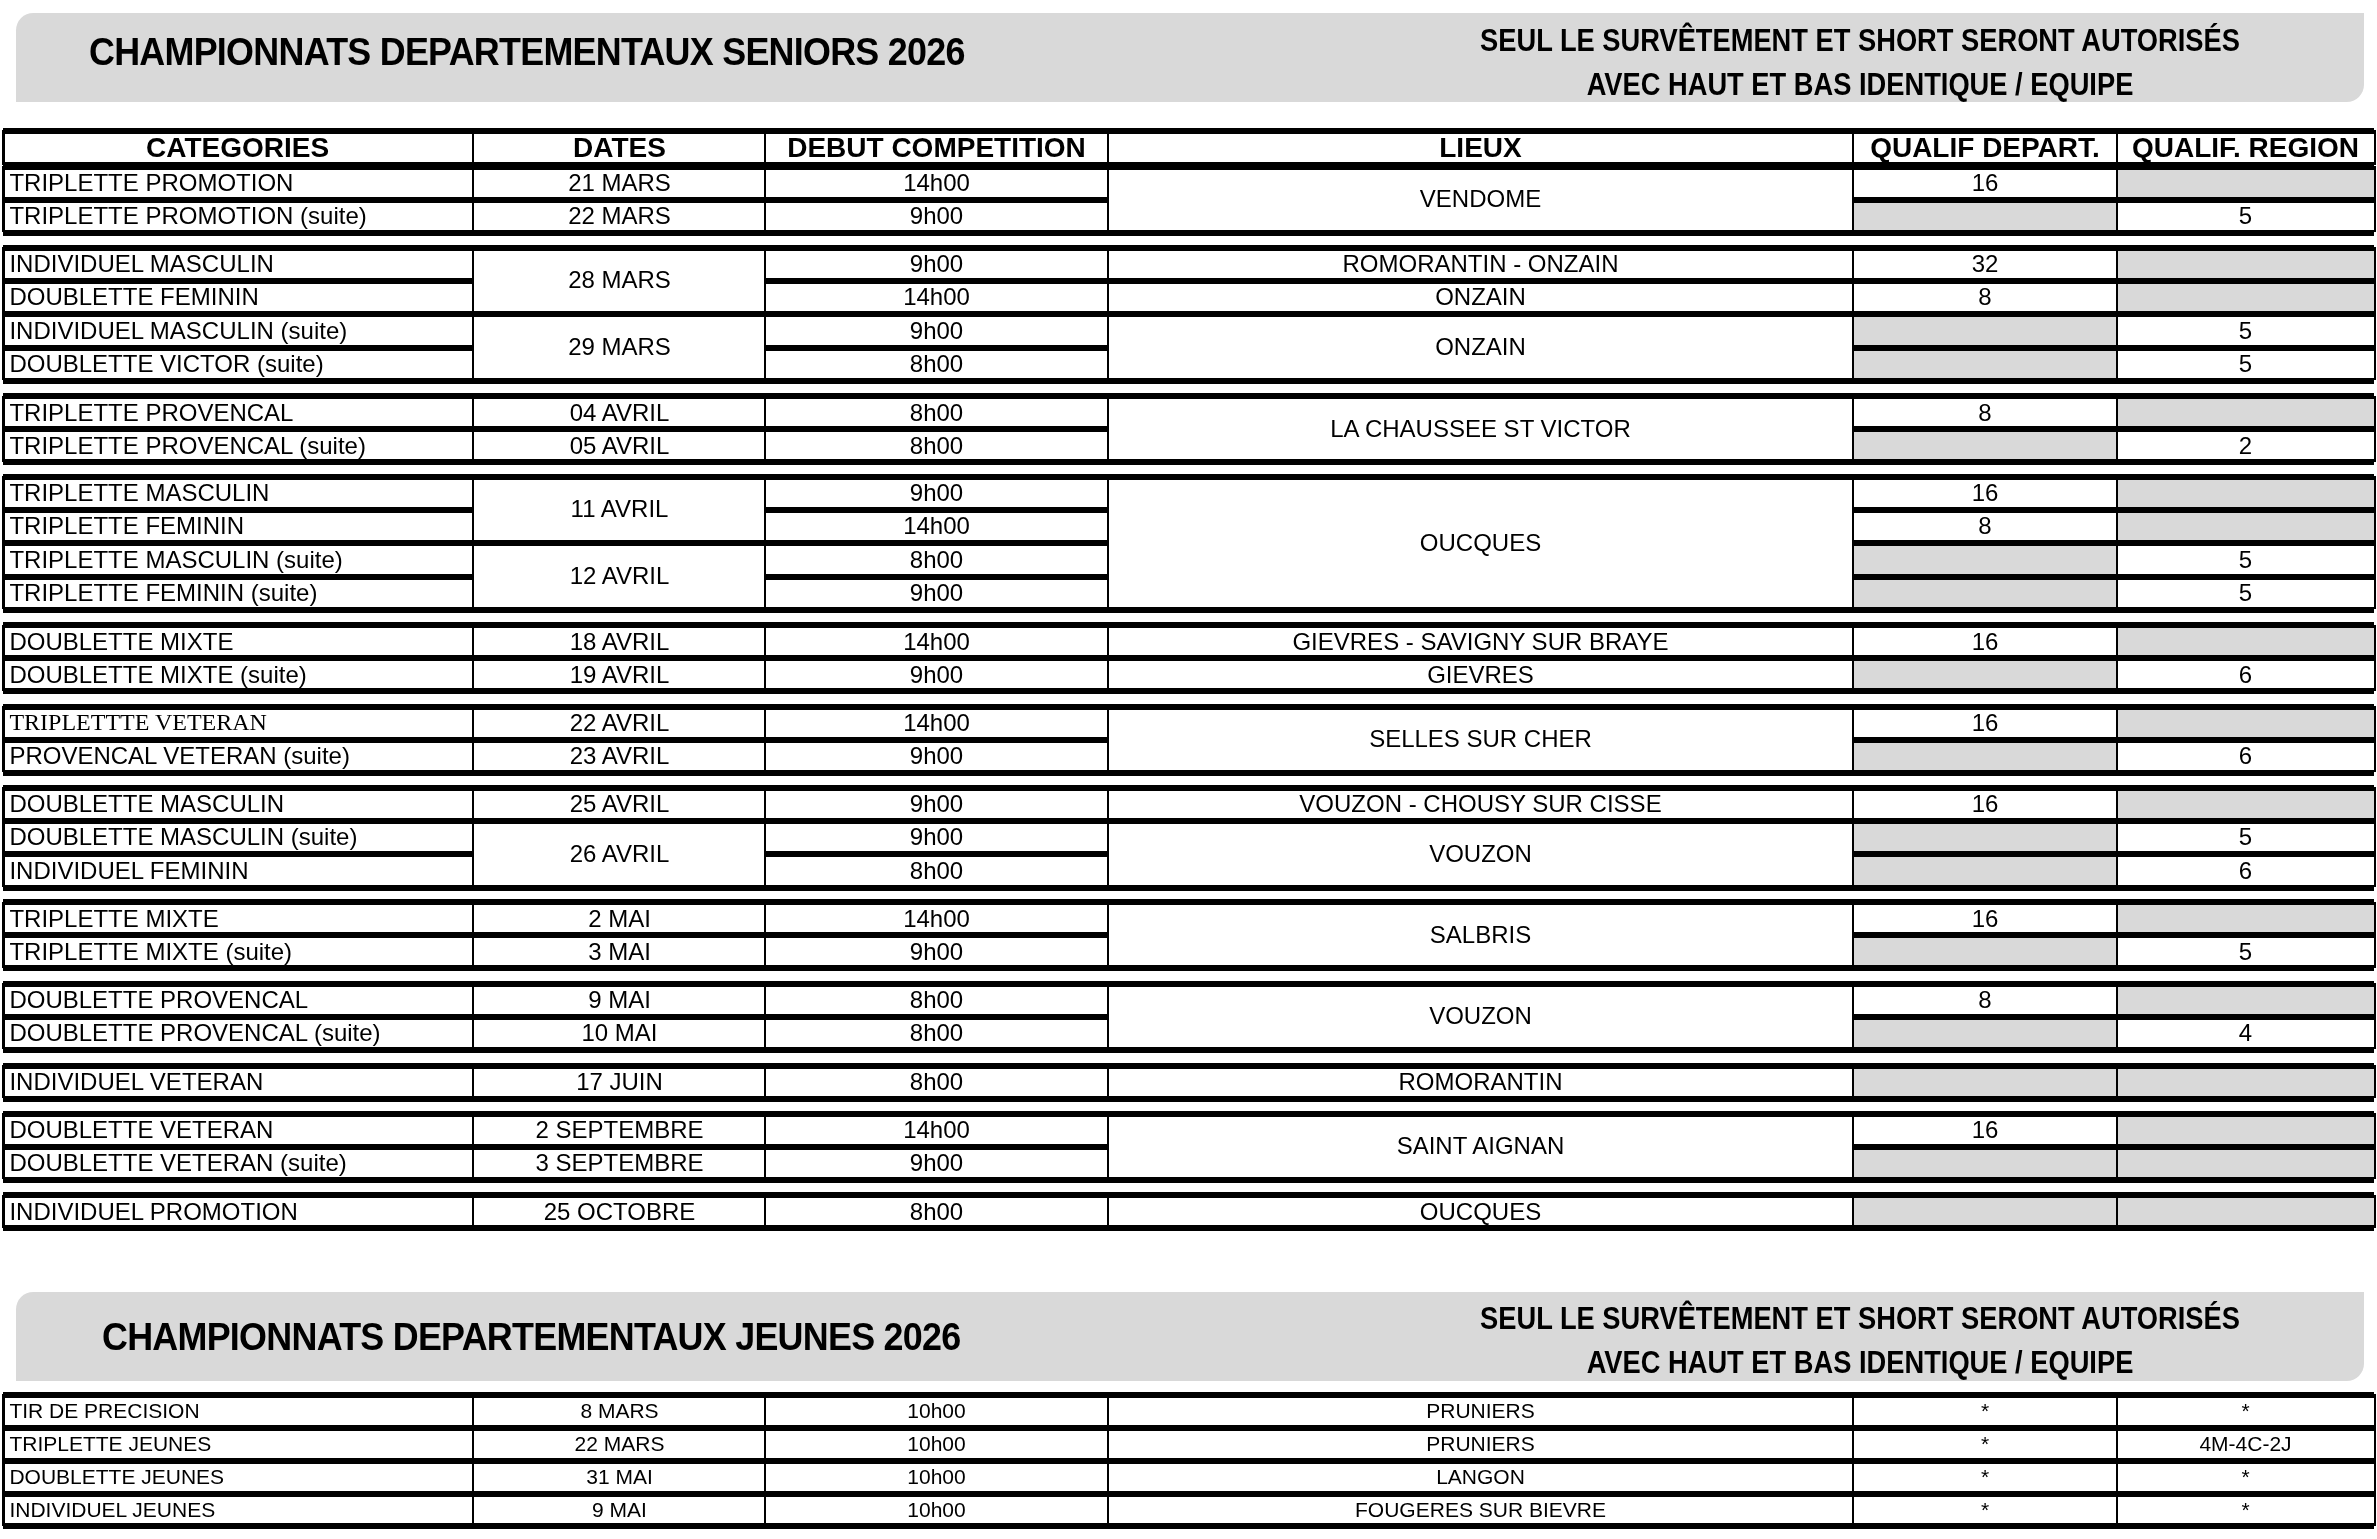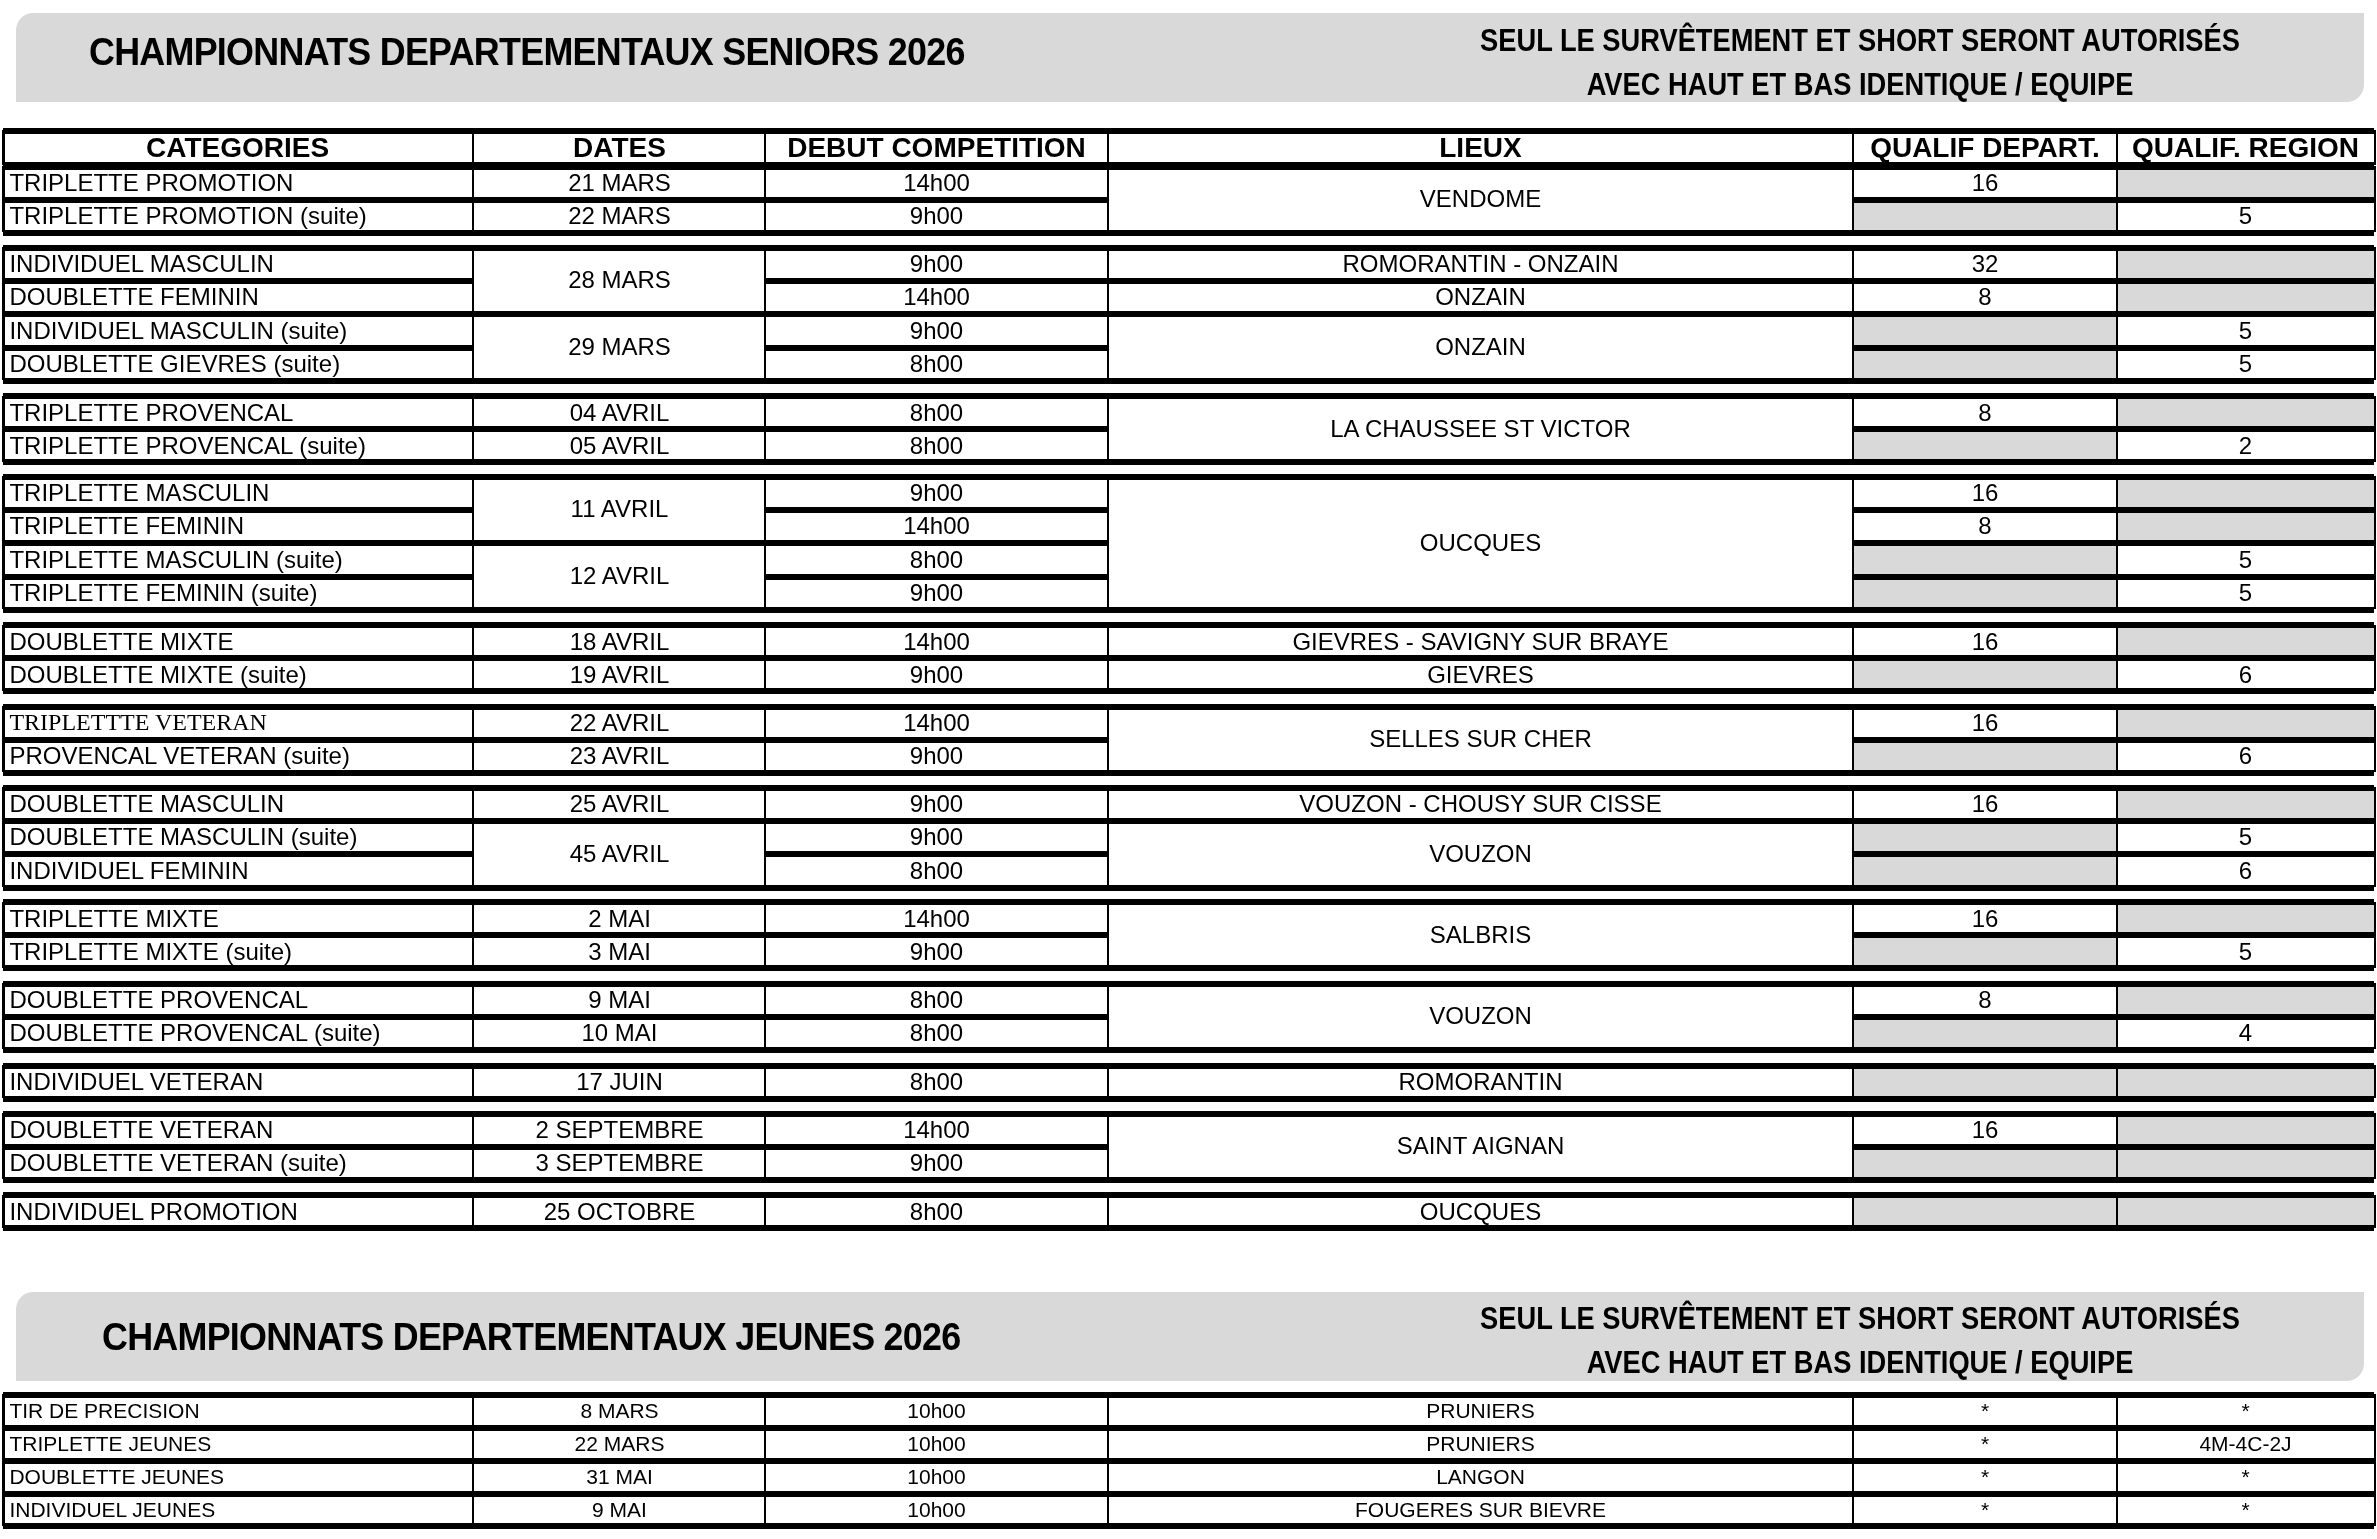--- a/index.html
+++ b/index.html
@@ -64,21 +64,21 @@
     <div class="cell" style="left: 765px; top: 280px; width: 343px; height: 33px;">14h00</div>
     <div class="cell" style="left: 1108px; top: 280px; width: 745px; height: 33px;">ONZAIN</div>
     <div class="cell" style="left: 1853px; top: 280px; width: 264px; height: 33px;">8</div>
     <div class="cell grey" style="left: 2117px; top: 280px; width: 257px; height: 33px;"></div>
     <div class="cell left" style="left: 3.1px; top: 314px; width: 469px; height: 33px;">INDIVIDUEL MASCULIN (suite)</div>
     <div class="cell" style="left: 473px; top: 314px; width: 293px; height: 66px;">29 MARS</div>
     <div class="cell" style="left: 765px; top: 314px; width: 343px; height: 33px;">9h00</div>
     <div class="cell" style="left: 1108px; top: 314px; width: 745px; height: 66px;">ONZAIN</div>
     <div class="cell grey" style="left: 1853px; top: 314px; width: 264px; height: 33px;"></div>
     <div class="cell" style="left: 2117px; top: 314px; width: 257px; height: 33px;">5</div>
-    <div class="cell left" style="left: 3.1px; top: 347px; width: 469px; height: 33px;">DOUBLETTE GIEVRES (suite)</div>
+    <div class="cell left" style="left: 3.1px; top: 347px; width: 469px; height: 33px;">DOUBLETTE VICTOR (suite)</div>
     <div class="cell" style="left: 765px; top: 347px; width: 343px; height: 33px;">8h00</div>
     <div class="cell grey" style="left: 1853px; top: 347px; width: 264px; height: 33px;"></div>
     <div class="cell" style="left: 2117px; top: 347px; width: 257px; height: 33px;">5</div>
     <div class="cell left" style="left: 3.1px; top: 396px; width: 469px; height: 33px;">TRIPLETTE PROVENCAL</div>
     <div class="cell" style="left: 473px; top: 396px; width: 293px; height: 33px;">04 AVRIL</div>
     <div class="cell" style="left: 765px; top: 396px; width: 343px; height: 33px;">8h00</div>
     <div class="cell" style="left: 1108px; top: 396px; width: 745px; height: 66px;">LA CHAUSSEE ST VICTOR</div>
     <div class="cell" style="left: 1853px; top: 396px; width: 264px; height: 33px;">8</div>
     <div class="cell grey" style="left: 2117px; top: 396px; width: 257px; height: 33px;"></div>
     <div class="cell left" style="left: 3.1px; top: 429px; width: 469px; height: 33px;">TRIPLETTE PROVENCAL (suite)</div>
@@ -128,21 +128,21 @@
     <div class="cell" style="left: 765px; top: 739px; width: 343px; height: 33px;">9h00</div>
     <div class="cell grey" style="left: 1853px; top: 739px; width: 264px; height: 33px;"></div>
     <div class="cell" style="left: 2117px; top: 739px; width: 257px; height: 33px;">6</div>
     <div class="cell left" style="left: 3.1px; top: 787px; width: 469px; height: 33px;">DOUBLETTE MASCULIN</div>
     <div class="cell" style="left: 473px; top: 787px; width: 293px; height: 33px;">25 AVRIL</div>
     <div class="cell" style="left: 765px; top: 787px; width: 343px; height: 33px;">9h00</div>
     <div class="cell" style="left: 1108px; top: 787px; width: 745px; height: 33px;">VOUZON - CHOUSY SUR CISSE</div>
     <div class="cell" style="left: 1853px; top: 787px; width: 264px; height: 33px;">16</div>
     <div class="cell grey" style="left: 2117px; top: 787px; width: 257px; height: 33px;"></div>
     <div class="cell left" style="left: 3.1px; top: 820px; width: 469px; height: 33px;">DOUBLETTE MASCULIN (suite)</div>
-    <div class="cell" style="left: 473px; top: 820px; width: 293px; height: 67px;">45 AVRIL</div>
+    <div class="cell" style="left: 473px; top: 820px; width: 293px; height: 67px;">26 AVRIL</div>
     <div class="cell" style="left: 765px; top: 820px; width: 343px; height: 33px;">9h00</div>
     <div class="cell" style="left: 1108px; top: 820px; width: 745px; height: 67px;">VOUZON</div>
     <div class="cell grey" style="left: 1853px; top: 820px; width: 264px; height: 33px;"></div>
     <div class="cell" style="left: 2117px; top: 820px; width: 257px; height: 33px;">5</div>
     <div class="cell left" style="left: 3.1px; top: 854px; width: 469px; height: 33px;">INDIVIDUEL FEMININ</div>
     <div class="cell" style="left: 765px; top: 854px; width: 343px; height: 33px;">8h00</div>
     <div class="cell grey" style="left: 1853px; top: 854px; width: 264px; height: 33px;"></div>
     <div class="cell" style="left: 2117px; top: 854px; width: 257px; height: 33px;">6</div>
     <div class="cell left" style="left: 3.1px; top: 902px; width: 469px; height: 33px;">TRIPLETTE MIXTE</div>
     <div class="cell" style="left: 473px; top: 902px; width: 293px; height: 33px;">2 MAI</div>

